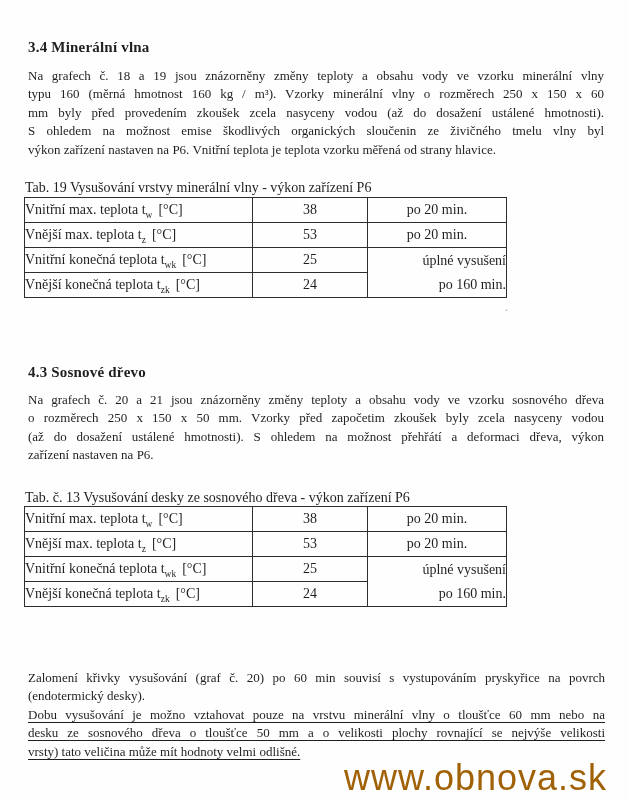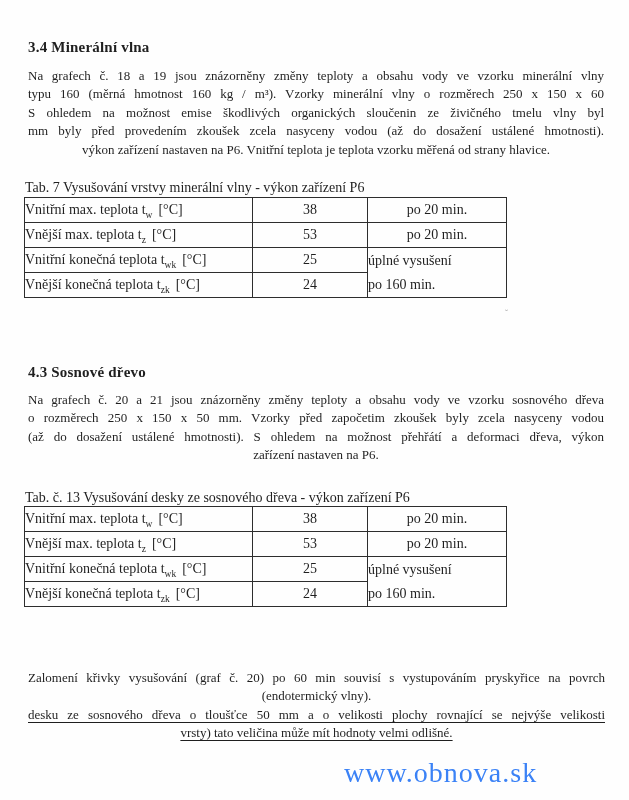--- a/index.html
+++ b/index.html
@@ -5,53 +5,53 @@
   html,body { margin:0; padding:0; background:#e9e9e9; }
   .page {
     position:relative; width:629px; height:800px; margin:0 auto;
     background:#fefefe; overflow:hidden;
     font-family:"Liberation Serif", serif; color:#1f1f1f;
   }
   .abs { position:absolute; }
   .heading { font-size:15px; font-weight:bold; letter-spacing:.2px; }
   .para { font-size:13px; line-height:18.4px; }
   .line { text-align:justify; text-align-last:justify; white-space:normal; }
-  .line.last { text-align:center; text-align-last:auto; }
+  .line.last { text-align:left; text-align-last:auto; }
   .ul .line { text-decoration:underline; text-underline-offset:3px; text-decoration-thickness:1px; }
   .caption { font-size:14px; white-space:nowrap; }
   table.dtable { position:absolute; border-collapse:collapse; table-layout:fixed; font-size:14px; color:#1f1f1f; }
   table.dtable td { border:1.5px solid #2d2d2d; padding:0; height:24px; overflow:hidden;font-family:Liberation Serif, serif; }
   td.c1 { padding-left:5px; }
   td.c2, td.c3 { text-align:center; }
   td.merged { vertical-align:top; }
-  .mline { height:24px; line-height:25px; text-align:left; }
+  .mline { height:24px; line-height:25px; text-align:right; }
   sub.tsub { font-size:9.5px; line-height:0; }
   .unit { margin-left:6px; }
   .watermark {
-    font-family:Liberation Serif, serif; font-size:28px; font-weight:400;
-    color:#3b82f6; letter-spacing:1px; white-space:nowrap;
+    font-family:Liberation Sans, sans-serif; font-size:36px; font-weight:400;
+    color:#a16207; letter-spacing:1px; white-space:nowrap;
   }
   .artifact { font-size:9px; color:#a9a9a9; }
 </style>
 </head>
 <body>
 
 <div class="page">
 
   <div class="abs heading" style="left:28px; top:39px;">3.4 Minerální vlna</div>
 
   <div class="abs para" style="left:28px; top:67px; width:576px;">
     <div class="line">Na grafech č. 18 a 19 jsou znázorněny změny teploty a obsahu vody ve vzorku minerální vlny</div>
     <div class="line">typu 160 (měrná hmotnost 160 kg / m³). Vzorky minerální vlny o rozměrech 250 x 150 x 60</div>
+    <div class="line">mm byly před provedením zkoušek zcela nasyceny vodou (až do dosažení ustálené hmotnosti).</div>
     <div class="line">S ohledem na možnost emise škodlivých organických sloučenin ze živičného tmelu vlny byl</div>
-    <div class="line">mm byly před provedením zkoušek zcela nasyceny vodou (až do dosažení ustálené hmotnosti).</div>
     <div class="line last">výkon zařízení nastaven na P6. Vnitřní teplota je teplota vzorku měřená od strany hlavice.</div>
   </div>
 
-  <div class="abs caption" style="left:25px; top:180px;">Tab. 7  Vysušování vrstvy minerální vlny - výkon  zařízení  P6</div>
+  <div class="abs caption" style="left:25px; top:180px;">Tab. 19  Vysušování vrstvy minerální vlny - výkon  zařízení  P6</div>
 
   <table class="dtable" style="left:24px; top:197px; width:482px;">
     <colgroup>
         <col style="width:228px">
         <col style="width:115px">
         <col style="width:139px">
       </colgroup>
     <tbody>
         <tr>
       <td class="c1"><span>Vnitřní max. teplota t</span><sub class="tsub">w</sub><span class="unit">[°C]</span></td>
@@ -118,22 +118,23 @@
     </tr>
     <tr>
       <td class="c1"><span>Vnější konečná teplota t</span><sub class="tsub">zk</sub><span class="unit">[°C]</span></td>
       <td class="c2">24</td>
     </tr>
   </tbody>
     </table>
 
   <div class="abs para" style="left:28px; top:669px; width:577px;">
     <div class="line">Zalomení křivky vysušování (graf č. 20) po 60 min souvisí s vystupováním pryskyřice na povrch</div>
-    <div class="line last">(endotermický vlny).</div>
+    <div class="line last">(endotermický desky).</div>
     <div class="ul">
+      <div class="line">Dobu vysušování je možno vztahovat pouze na vrstvu minerální vlny o tloušťce 60 mm nebo na</div>
       <div class="line">desku ze sosnového dřeva o tloušťce  50 mm a o velikosti plochy  rovnající se nejvýše velikosti</div>
       <div class="line last">vrsty) tato veličina může mít hodnoty velmi odlišné.</div>
     </div>
   </div>
 
   <div class="abs watermark" style="left:344px; top:757px;">www.obnova.sk</div>
 
 </div>
 
 </body></html>

